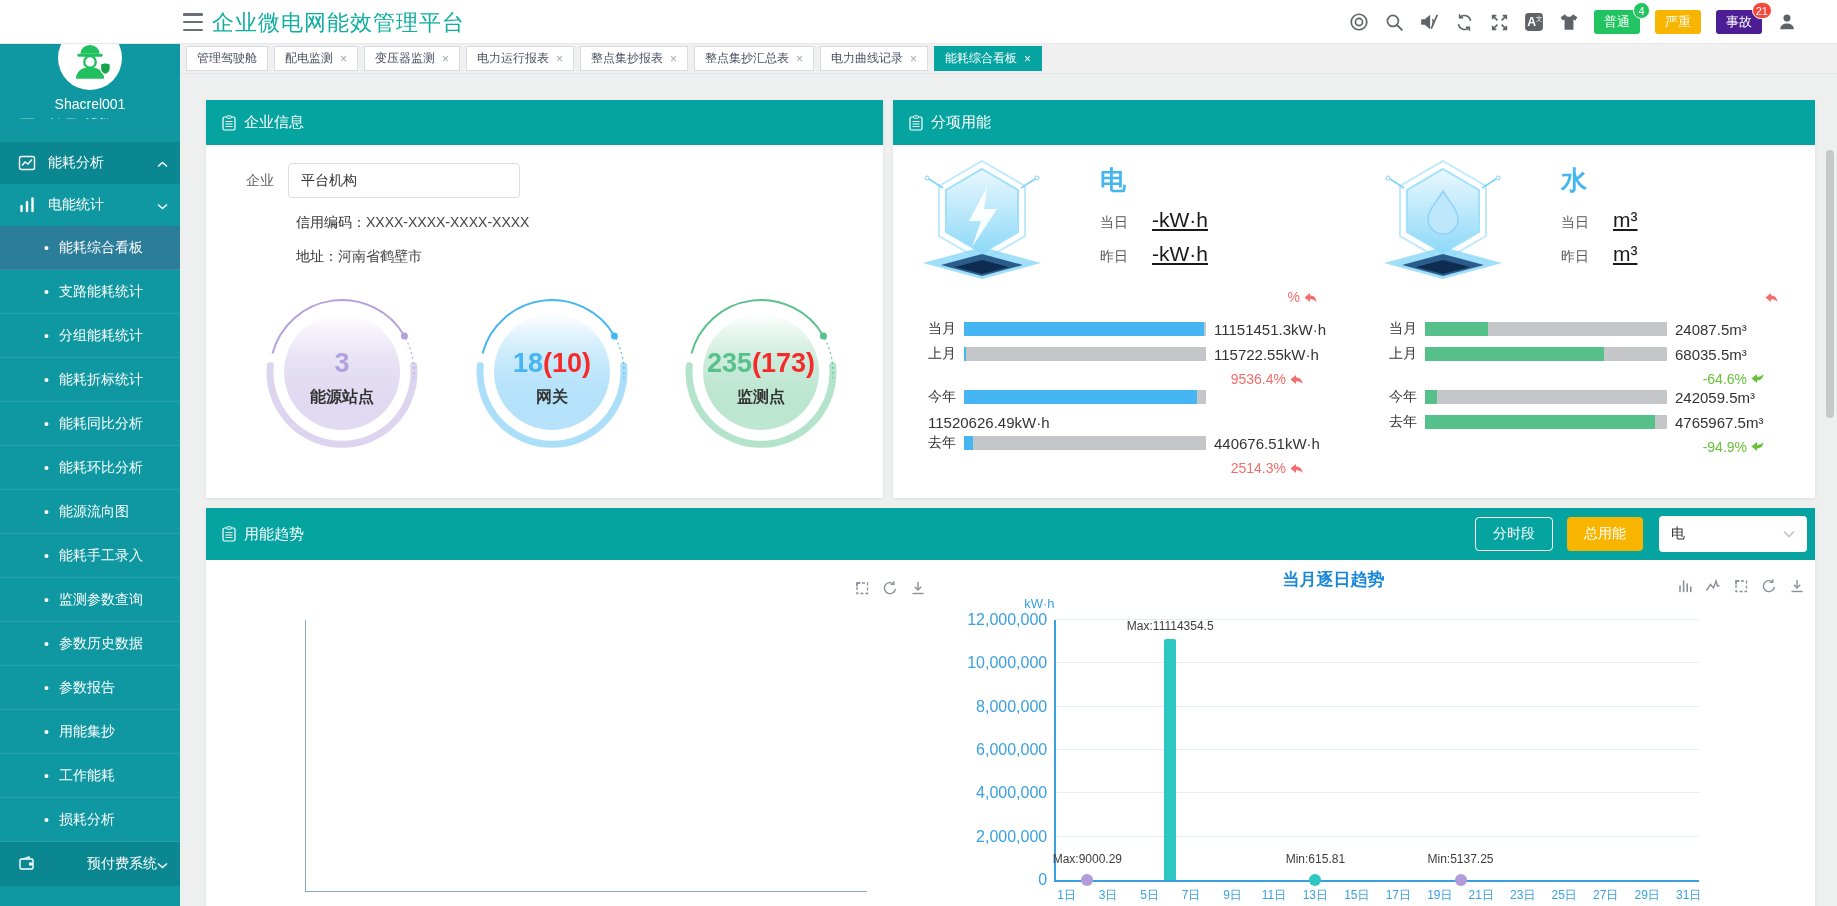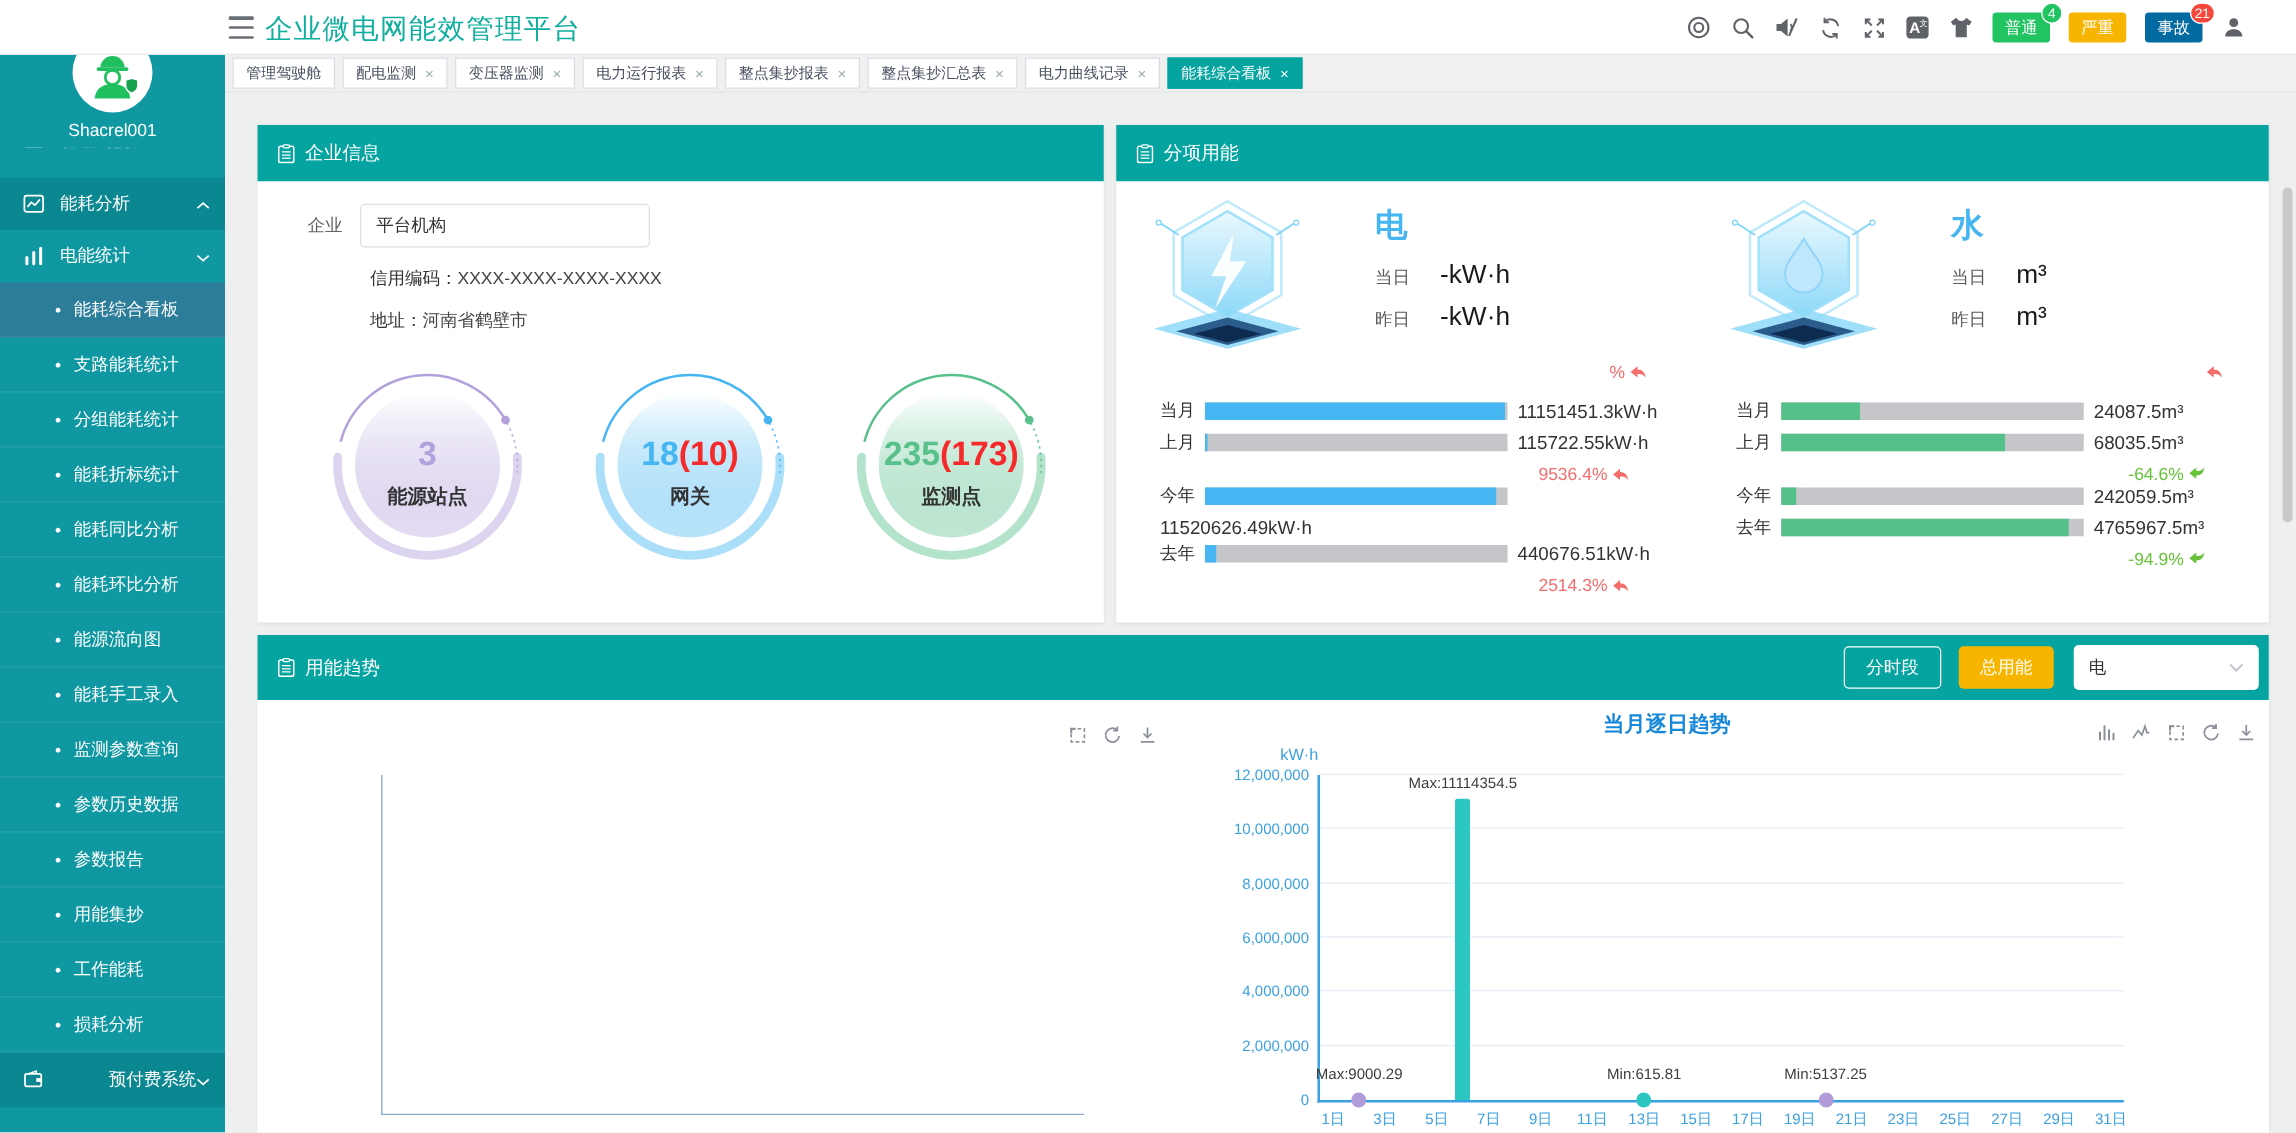--- a/index.html
+++ b/index.html
@@ -61,21 +61,21 @@
   .gauge { width:160px; height:160px; }
 
   
   .energy-body { display:flex; }
   .e-col { flex:1; position:relative; padding:10px 20px 0 5px; }
   .e-top { display:flex; align-items:flex-start; }
   .e-info { margin-left:34px; padding-top:8px; }
   .e-name { font-size:26px; font-weight:bold; color:#45b6f2; }
   .e-row { margin-top:10px; display:flex; align-items:baseline; }
   .e-row .e-lbl { font-size:14px; color:#5a5a5a; width:42px; }
-  .e-row .e-val { font-size:21px; color:#1a1a1a; margin-left:10px; }
+  .e-row .e-val { font-size:21px; color:#1a1a1a; margin-left:10px;text-decoration:underline; }
   .pct-top { text-align:right; margin:2px 16px 0 0; height:18px; font-size:14px; }
   .e-bars { margin-top:14px; padding-left:30px; }
   .bar-row { display:flex; align-items:center; height:16px; margin-bottom:9px; }
   .bar-lbl { width:34px; font-size:14px; color:#333; flex:0 0 auto; }
   .bar-track { width:242px; height:14px; background:#c4c6c9; margin-left:2px; flex:0 0 auto; }
   .bar-fill { height:100%; }
   .bar-val { margin-left:8px; font-size:15px; color:#333; white-space:nowrap; }
   .pct-row { text-align:right; margin:4px 30px 2px 0; font-size:14px; height:16px; }
   .val-below { font-size:15px; color:#333; margin:2px 0 4px 0; }
   .red { color:#f56c6c; } .green { color:#67c23a; }
@@ -93,21 +93,21 @@
   .trend-body { position:relative; height:348px; background:#fff; }
   .left-chart { position:absolute; left:0; top:0; width:47%; height:100%; }
   .lc-toolbar { position:absolute; top:20px; right:36px; display:flex; gap:12px; }
   .lc-axis { position:absolute; left:99px; top:60px; bottom:16px; width:562px; border-left:1px solid #88a6c6; border-bottom:1px solid #88a6c6; }
   .right-chart { position:absolute; left:47%; right:0; top:0; height:100%; }
   .rc-title { position:absolute; top:8px; left:0; right:110px; text-align:center; font-size:17px; font-weight:bold; color:#1687d9; }
   .rc-toolbar { position:absolute; top:18px; right:10px; display:flex; gap:12px; }
   .rc-ylabel { position:absolute; left:62px; top:36px; font-size:13px; color:#3aa0e0; }
   .plot { position:absolute; left:92px; right:116px; top:60px; bottom:26px; border-left:2px solid #3aa0e0; border-bottom:2px solid #3aa0e0; }
   .gridline { position:absolute; left:0; right:0; height:1px; background:#e4edf6; }
-  .ytick { position:absolute; right:calc(100% + 9px); transform:translateY(50%); font-size:12px; color:#3aa0e0; white-space:nowrap; }
+  .ytick { position:absolute; right:calc(100% + 9px); transform:translateY(50%); font-size:16px; color:#3aa0e0; white-space:nowrap; }
   .xtick { position:absolute; top:calc(100% + 7px); transform:translateX(-50%); font-size:12px; color:#3aa0e0; white-space:nowrap; }
   .chart-bar { position:absolute; bottom:0; width:12px; transform:translateX(-50%); border-radius:2px 2px 0 0; }
   .chart-dot { position:absolute; bottom:-6px; width:12px; height:12px; border-radius:50%; transform:translateX(-50%); }
   .chart-ann { position:absolute; transform:translateX(-50%); font-size:12px; color:#3c3c3c; white-space:nowrap; }
 
   .scroll-thumb { position:absolute; right:3px; top:106px; width:8px; height:268px; background:#c9c9c9; border-radius:4px; }
 
   .tbi-svg { display:block; }
 </style>
 </head>
@@ -170,21 +170,21 @@
             <path d="M5.5 2 L1.5 4.8 L3.3 7.6 L5 6.8 V16 H13 V6.8 L14.7 7.6 L16.5 4.8 L12.5 2 C11.6 3.6 10.5 4.3 9 4.3 C7.5 4.3 6.4 3.6 5.5 2 Z" fill="#5f6368"></path>
           </svg>
         </div>
         <div class="alarm-btn" style="background: rgb(34, 196, 98);">
           <span>普通</span>
           <span class="alarm-badge" style="background: rgb(34, 196, 98);">4</span>
         </div>
         <div class="alarm-btn" style="background: rgb(247, 181, 0);">
           <span>严重</span>
         </div>
-        <div class="alarm-btn" style="background: #0369a1;">
+        <div class="alarm-btn" style="background: #4c1d95;">
           <span>事故</span>
           <span class="alarm-badge" style="background: rgb(245, 72, 59);">21</span>
         </div>
         <div class="tb-icon">
           <svg class="tbi-svg" width="20" height="20" viewBox="0 0 18 18">
             <circle cx="9" cy="5.5" r="3.2" fill="#5f6368"></circle>
             <path d="M2.8 15.5c.2-3.4 2.9-5.2 6.2-5.2s6 1.8 6.2 5.2z" fill="#5f6368"></path>
           </svg>
         </div>
       </div>

